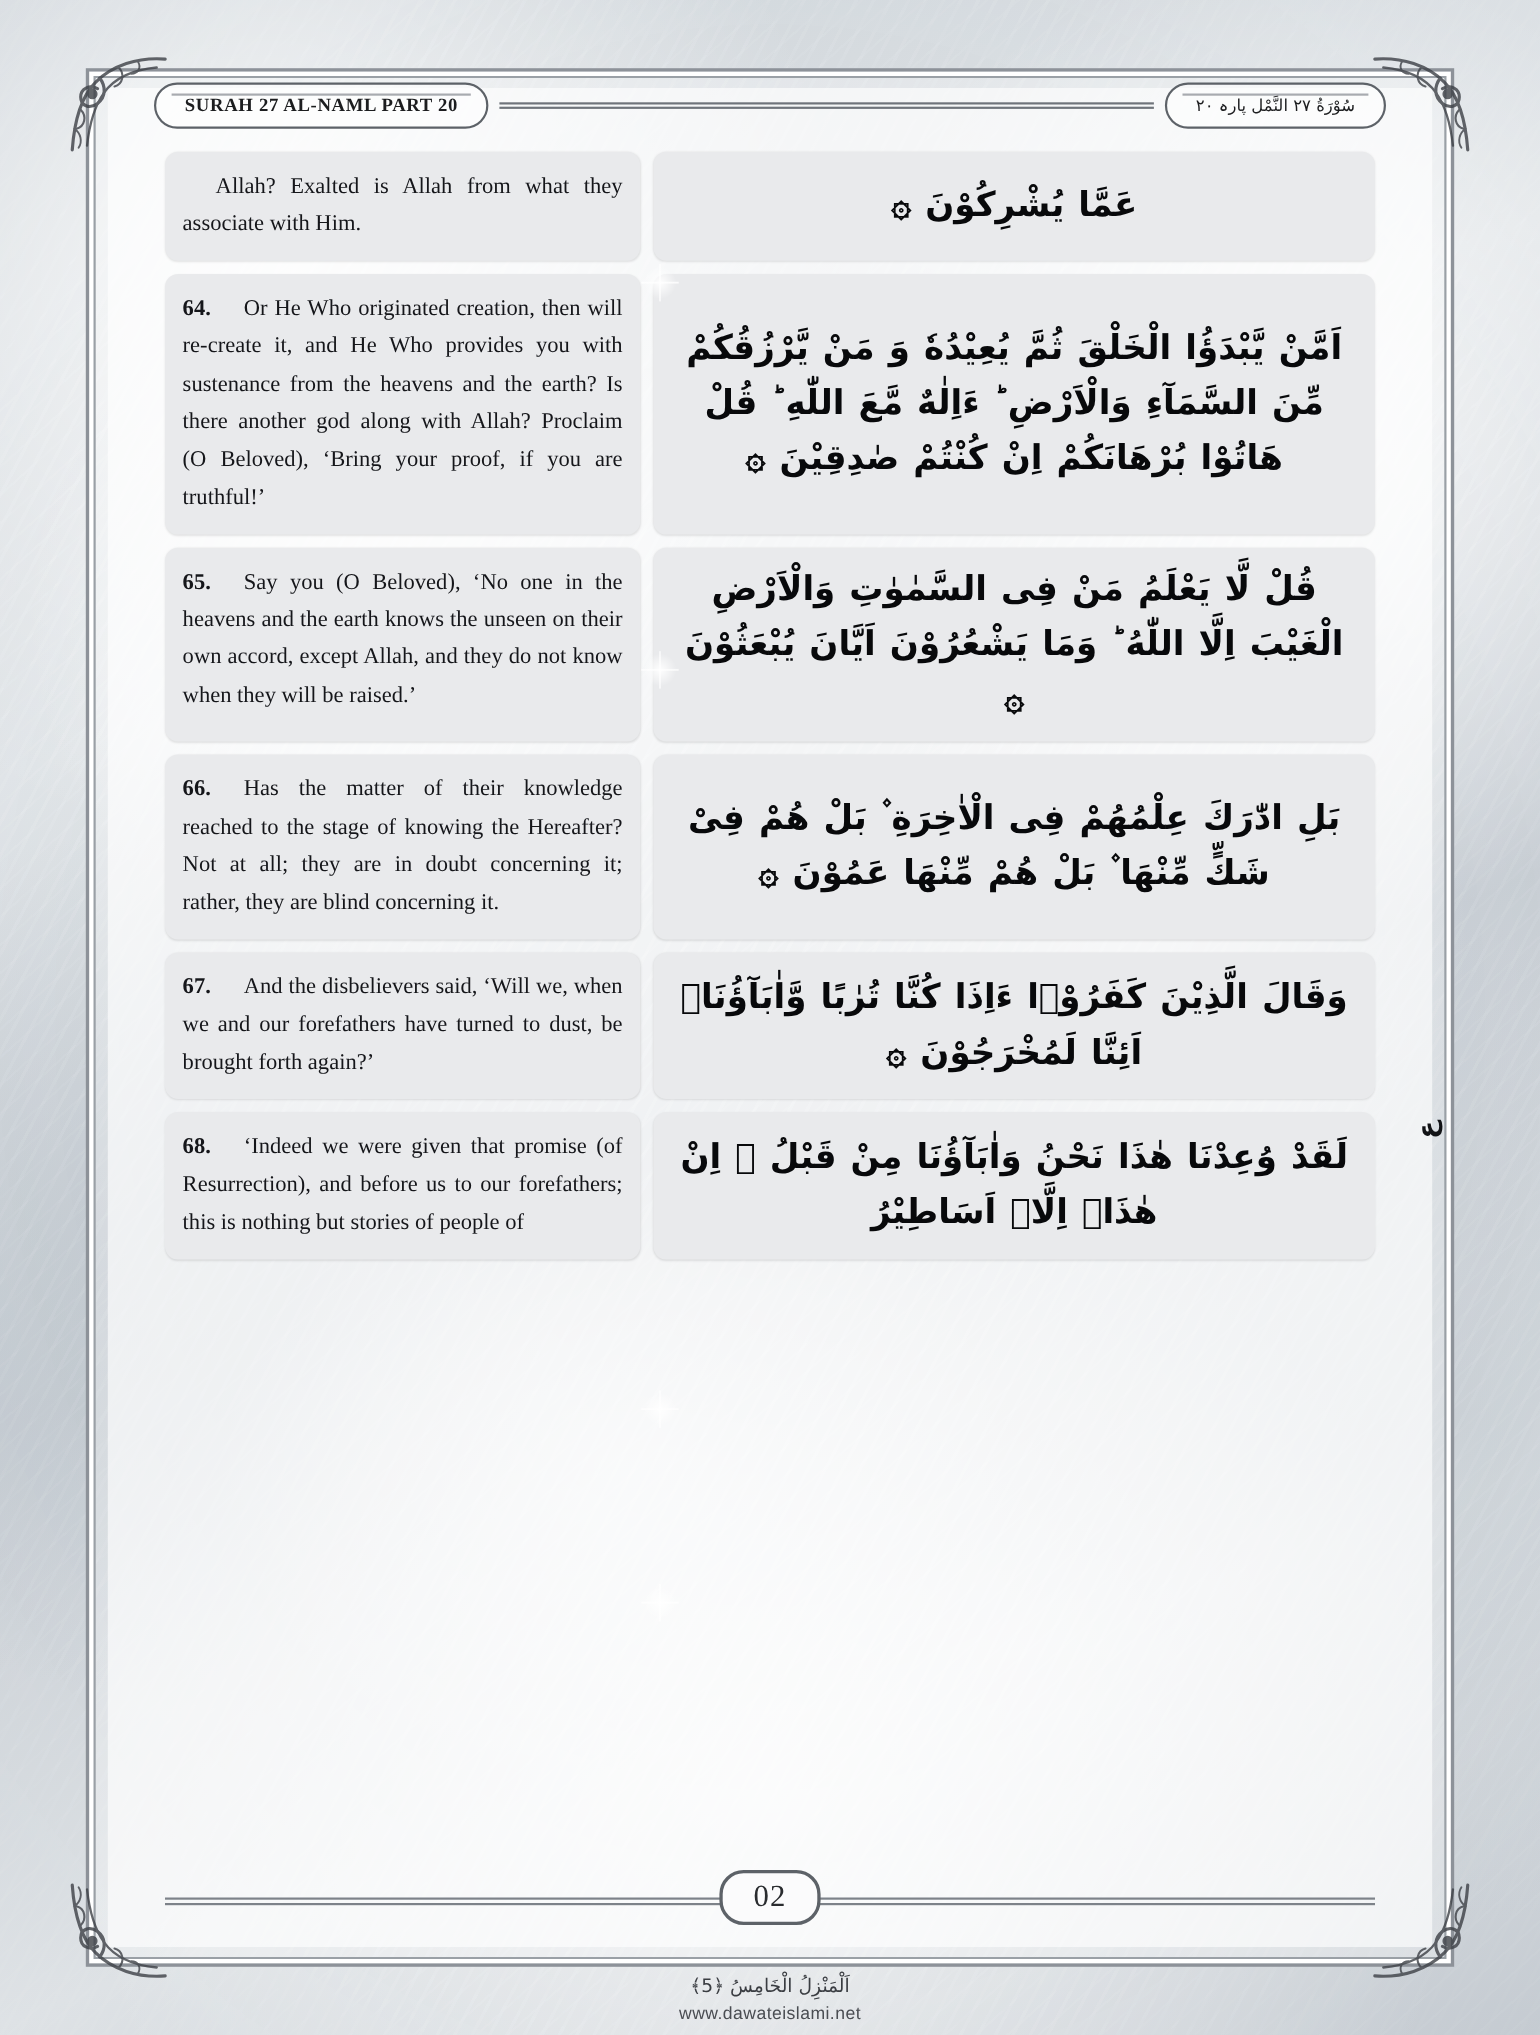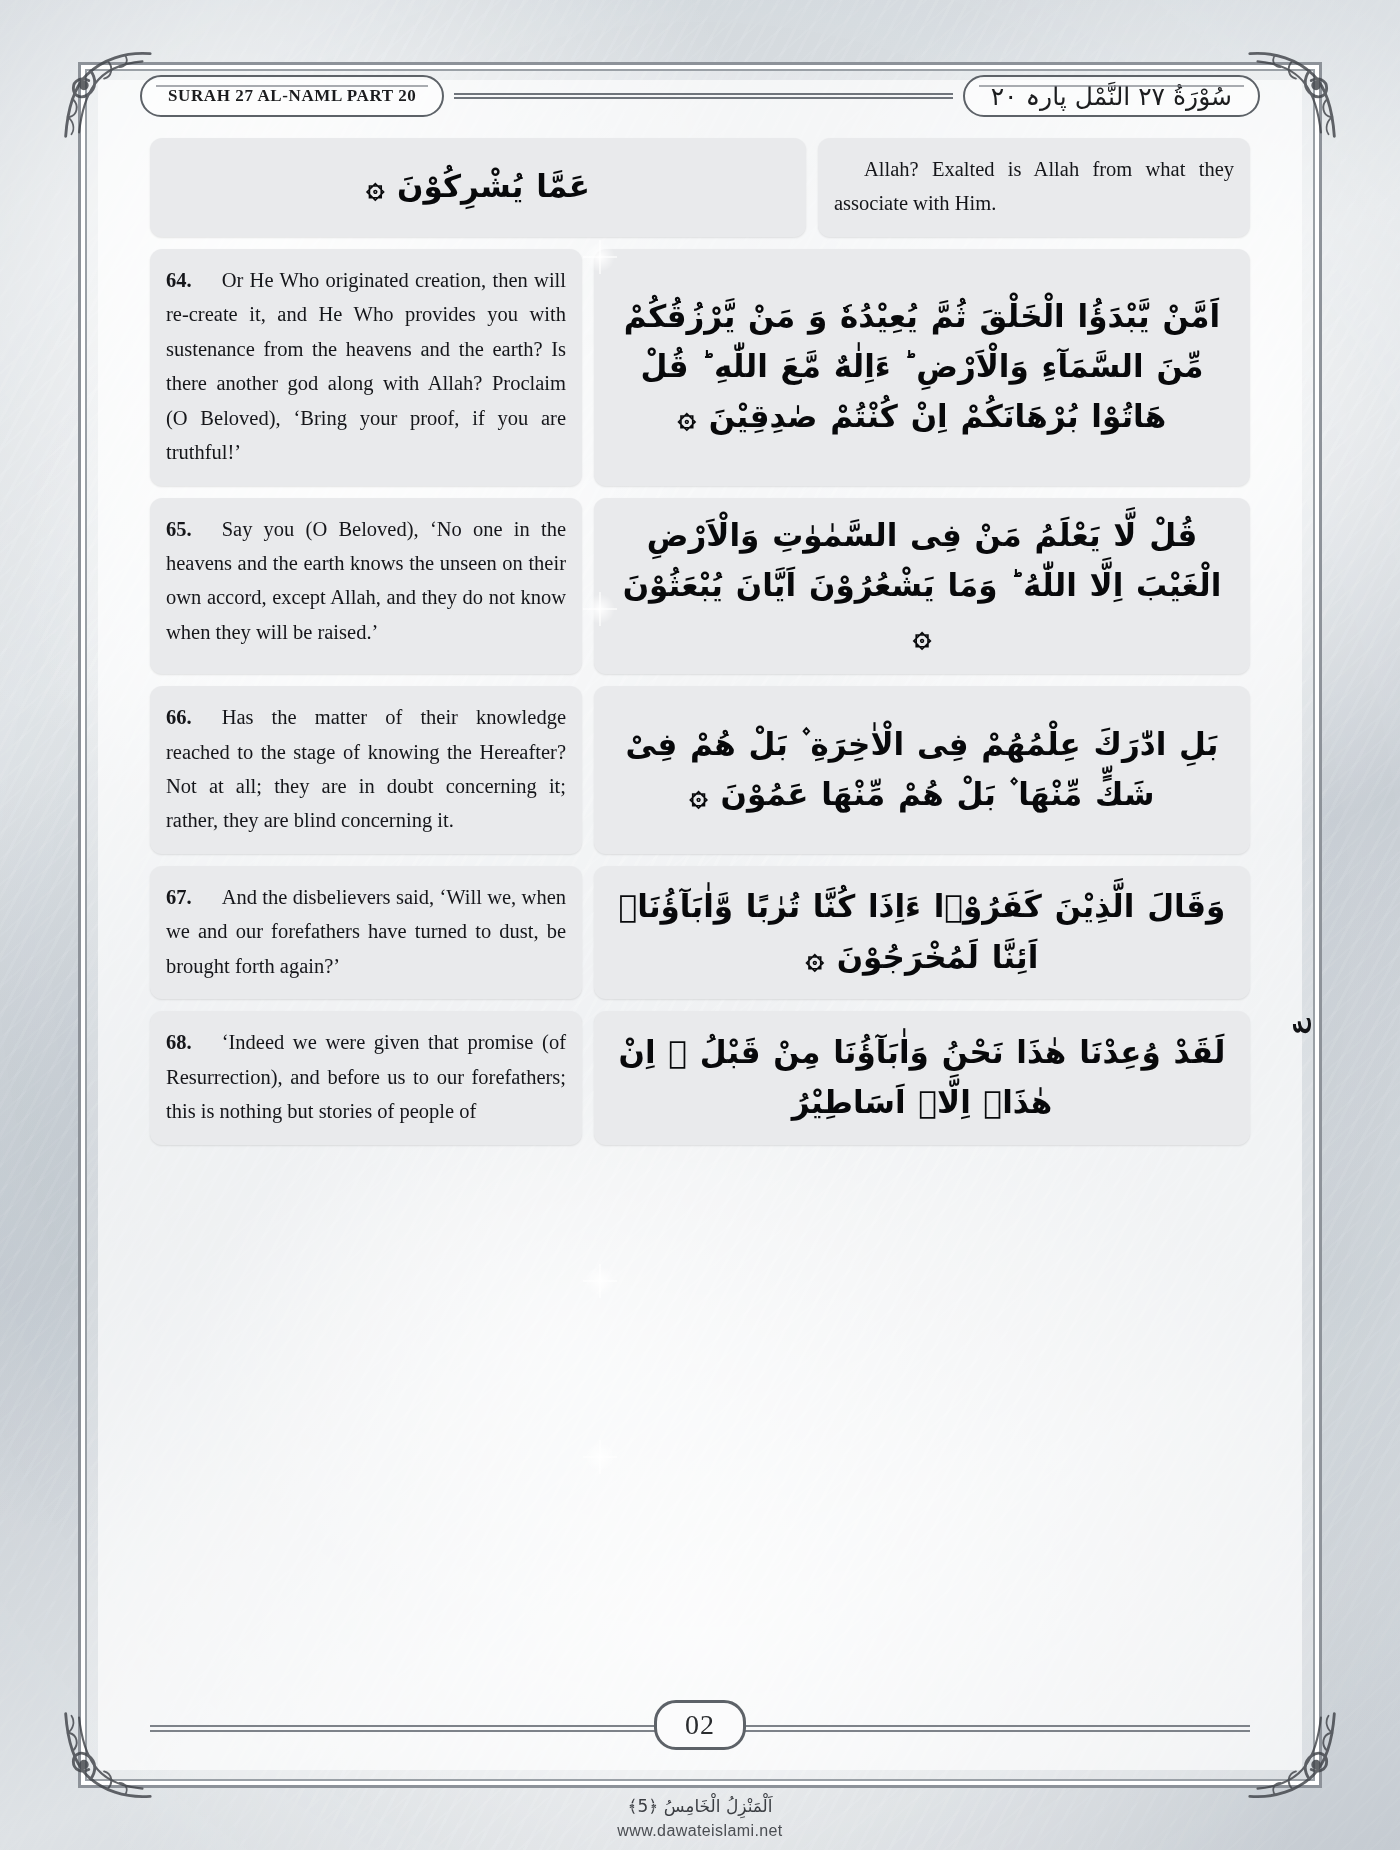--- a/index.html
+++ b/index.html
@@ -79,21 +79,21 @@
     content:"";position:absolute;left:14px;right:14px;top:8px;height:2px;
     background:#7b8087;opacity:.65;
   }
   .hdr-en{
     font-family:"Liberation Serif", serif;
     font-weight:bold;font-size:17px;letter-spacing:.6px;
     color:#1c1d1f;white-space:nowrap;
   }
   .hdr-ar{
     font-family:"DejaVu Sans", sans-serif;
-    font-size:25px;color:#1c1d1f;direction:rtl;white-space:nowrap;
+    font-size:15px;color:#1c1d1f;direction:rtl;white-space:nowrap;
   }
   .hdr-line{
     flex:1;height:0;margin:0 10px;
     border-top:2px solid #6f747b;border-bottom:2px solid #6f747b;
     height:6px;box-sizing:border-box;
   }
 
   
   .verses{
     position:absolute;
@@ -259,25 +259,25 @@
   </div>
   <div class="hdr-line"></div>
   <div class="hdr-cap">
     <span class="hdr-ar">سُوْرَةُ ٢٧ النَّمْل پارہ ٢٠</span>
   </div>
 </div>
 
 <div class="verses">
 
   <div class="verse-row">
+    <div class="cell cell-en">
+      <p class="en-text"><span class="vnum"></span><span>Allah? Exalted is Allah from what they associate with Him.</span></p>
+    </div>
     <div class="cell cell-ar">
       <p class="ar-text">عَمَّا يُشْرِكُوْنَ ۞</p>
-    </div>
-    <div class="cell cell-en">
-      <p class="en-text"><span class="vnum"></span><span>Allah? Exalted is Allah from what they associate with Him.</span></p>
     </div>
   </div>
 
   <div class="verse-row">
     <div class="cell cell-en">
       <p class="en-text"><span class="vnum">64.</span><span>Or He Who originated creation, then will re-create it, and He Who provides you with sustenance from the heavens and the earth? Is there another god along with Allah? Proclaim (O Beloved), ‘Bring your proof, if you are truthful!’</span></p>
     </div>
     <div class="cell cell-ar">
       <p class="ar-text">اَمَّنْ يَّبْدَؤُا الْخَلْقَ ثُمَّ يُعِيْدُهٗ وَ مَنْ يَّرْزُقُكُمْ مِّنَ السَّمَآءِ وَالْاَرْضِ ؕ ءَاِلٰهٌ مَّعَ اللّٰهِ ؕ قُلْ هَاتُوْا بُرْهَانَكُمْ اِنْ كُنْتُمْ صٰدِقِيْنَ ۞</p>
     </div>

